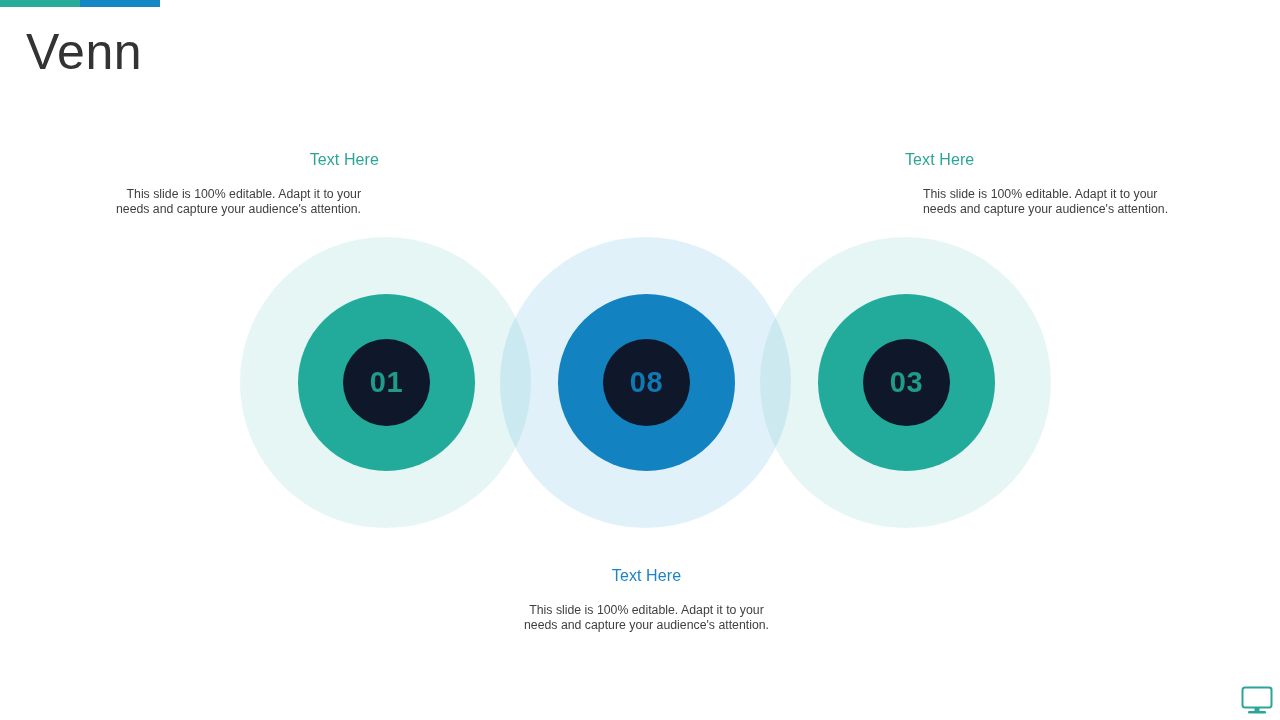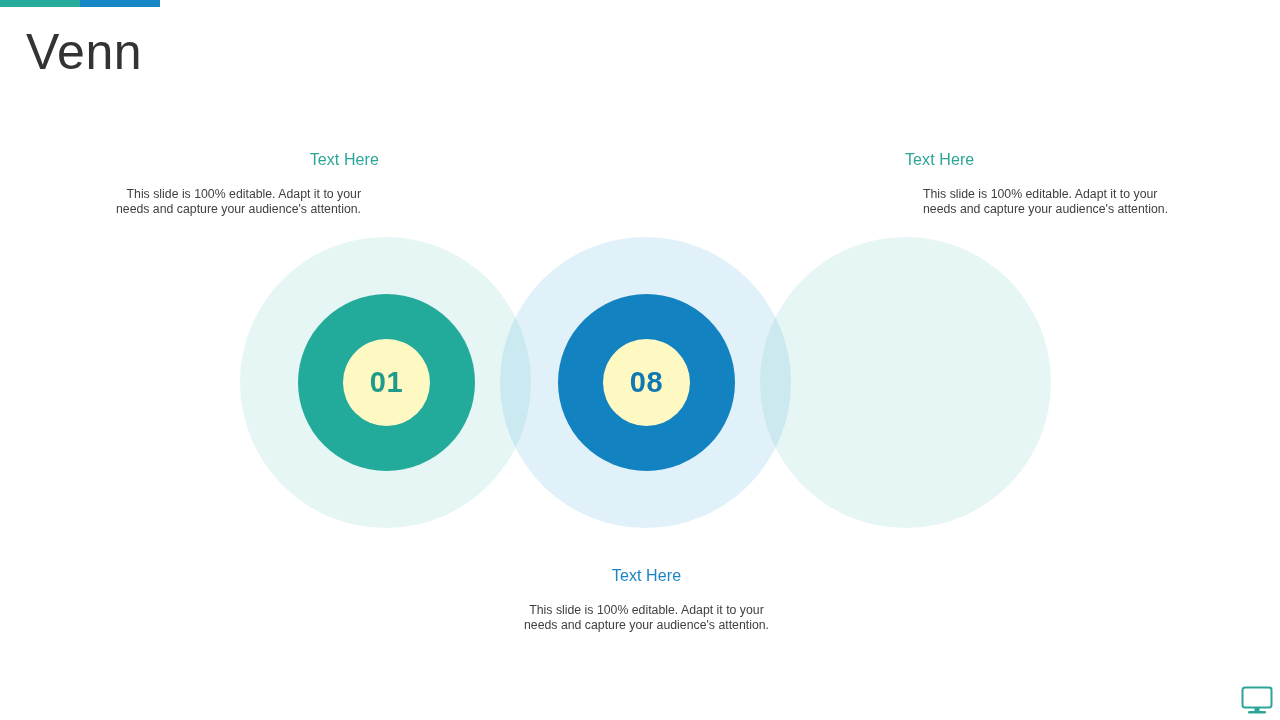--- a/index.html
+++ b/index.html
@@ -77,21 +77,21 @@
     justify-content: center;
   }
   .ring-1 { left: 298px; background: #22ab9b; }
   .ring-2 { left: 558px; background: #1283c0; }
   .ring-3 { left: 818px; background: #22ab9b; }
 
   .ring-core {
     width: 87px;
     height: 87px;
     border-radius: 50%;
-    background: #fef9c3;
+    background: #0f172a;
     display: flex;
     align-items: center;
     justify-content: center;
   }
   .ring-number {
     font-size: 29px;
     font-weight: bold;
     line-height: 1;
     letter-spacing: 0.5px;
   }
@@ -177,20 +177,25 @@
       <span class="ring-number num-teal">01</span>
     </div>
   </div>
 
   <div class="ring ring-2">
     <div class="ring-core">
       <span class="ring-number num-blue">08</span>
     </div>
   </div>
 
+  <div class="ring ring-3">
+    <div class="ring-core">
+      <span class="ring-number num-teal">03</span>
+    </div>
+  </div>
 
 </div>
 
 <div class="callout" id="callout-top-left">
   <p class="callout-heading heading-teal">Text Here</p>
   <p class="callout-body">This slide is 100% editable. Adapt it to your needs and capture your audience's attention.</p>
 </div>
 
 <div class="callout" id="callout-top-right">
   <p class="callout-heading heading-teal">Text Here</p>

